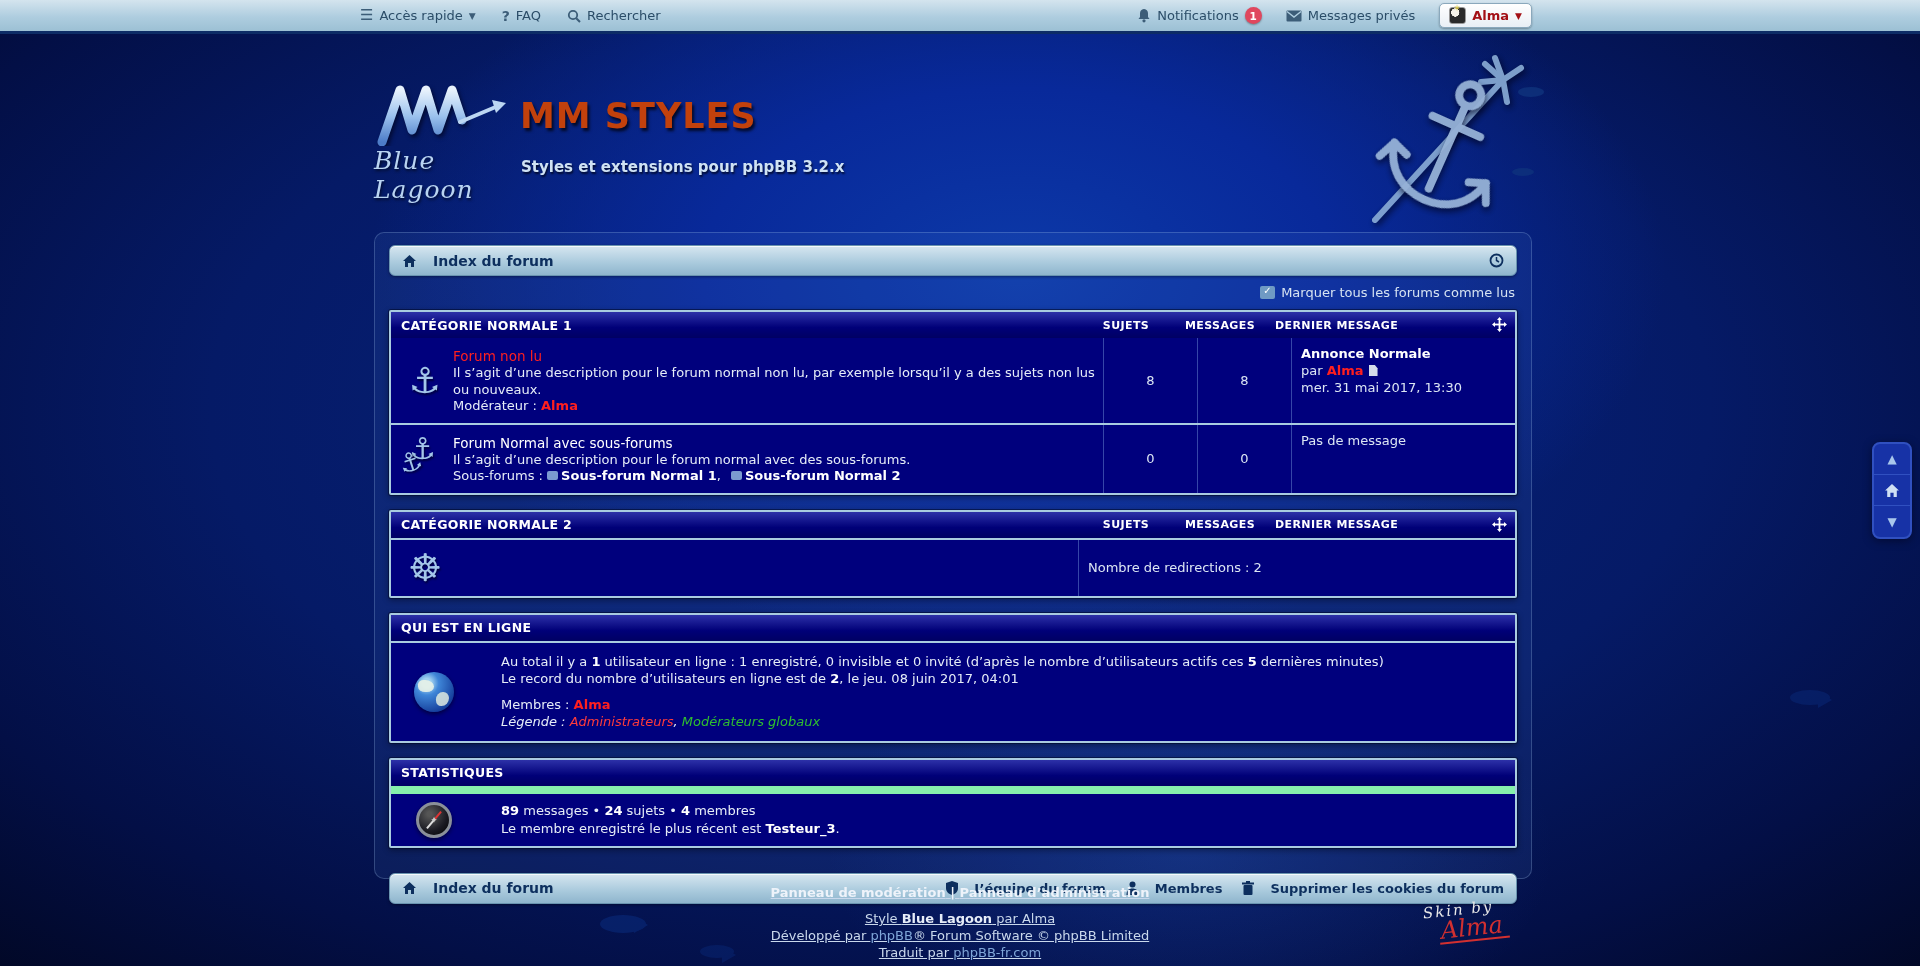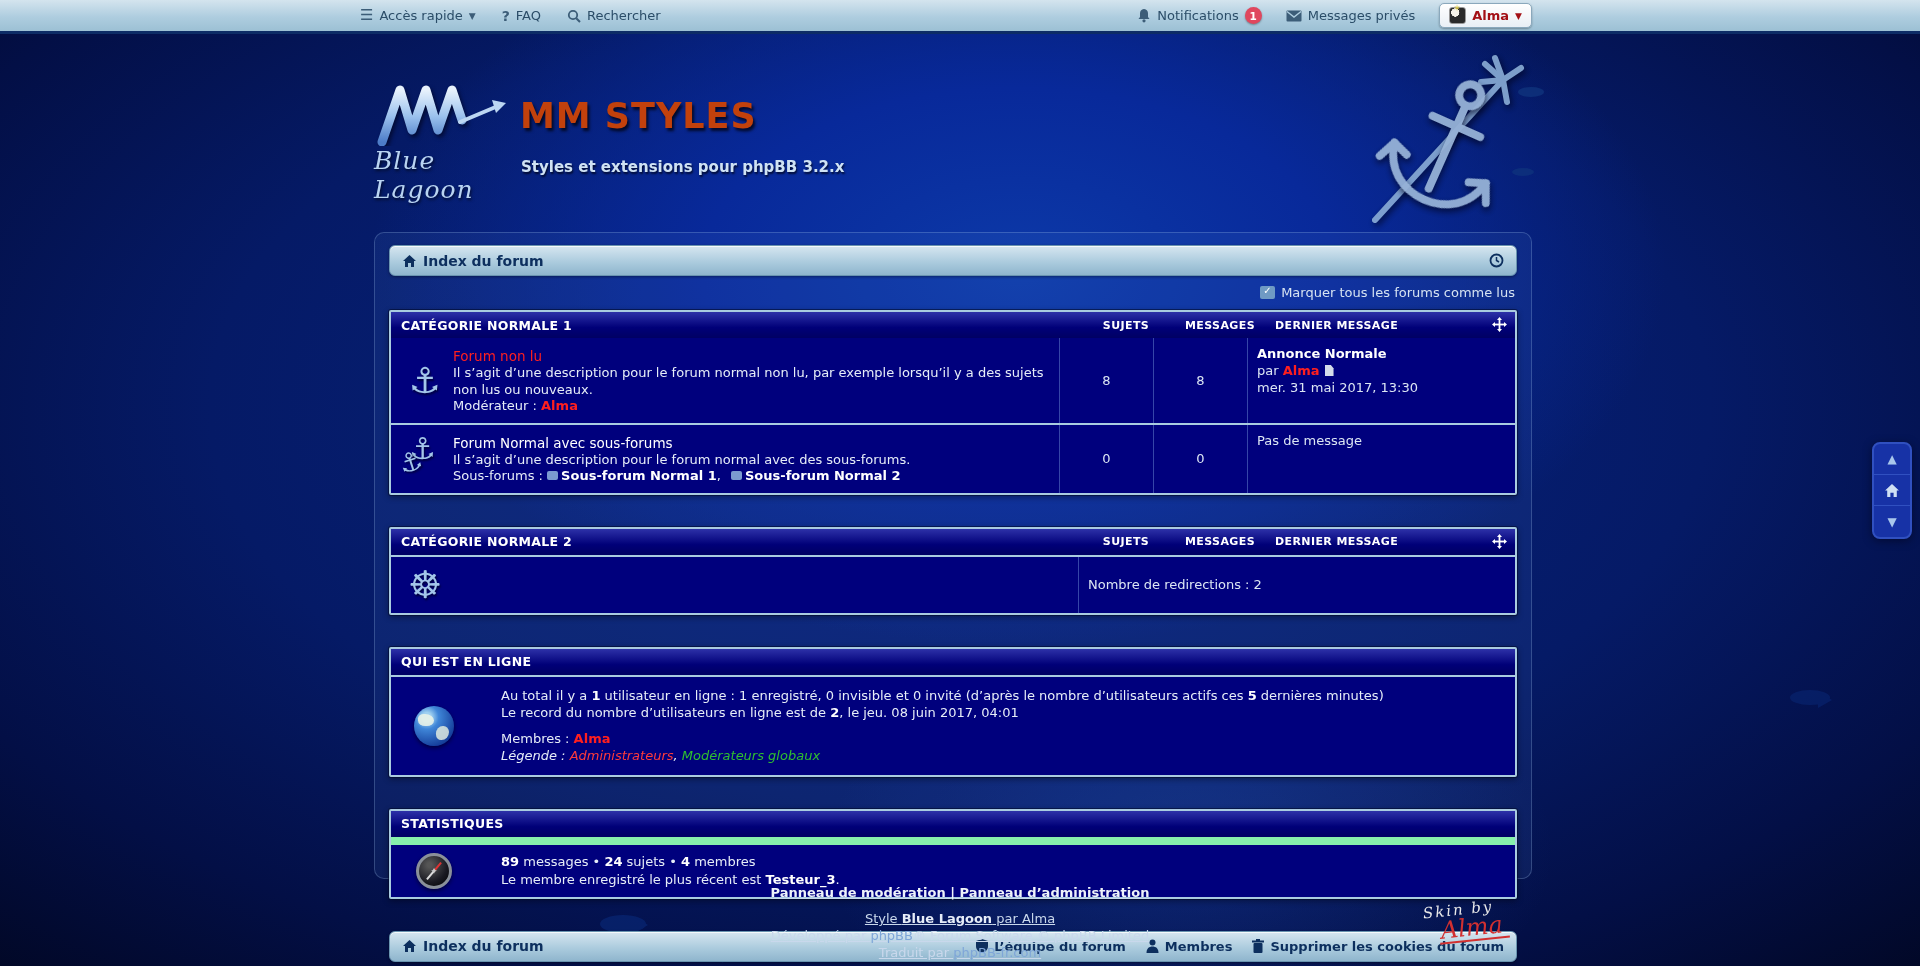--- a/index.html
+++ b/index.html
@@ -66,30 +66,30 @@
     border:1px solid rgba(170,205,240,0.25);
     border-radius:10px; padding:12px 14px 0; z-index:2;
   }
   .bar {
     height:31px; border-radius:6px;
     background:linear-gradient(#d6e6f0, #a8c9dc 60%, #8fb5cd);
     border:1px solid #6994b0; box-shadow:inset 0 1px 0 rgba(255,255,255,.75), 0 1px 3px rgba(0,0,10,.4);
     display:flex; align-items:center; padding:0 12px; color:#0d2f5e; font-size:14px; font-weight:bold;
   }
   .bar .spacer { flex:1; }
-  .bar-link { display:flex; align-items:center; gap:6px; cursor:pointer; }
+  .bar-link { display:flex; align-items:center; gap:16px; cursor:pointer; }
   .bar-links { display:flex; align-items:center; gap:20px; font-weight:600; font-size:13px; }
   .mark-line { display:flex; justify-content:flex-end; align-items:center; gap:6px;
     margin:9px 2px 10px; font-size:13px; color:#d6e3f2; cursor:pointer; }
   .mark-ico { width:15px; height:13px; background:#6f9ac4; border-radius:2px; position:relative; }
   .mark-ico:after { content:"✓"; position:absolute; left:3px; top:-1px; font-size:10px; color:#fff; font-weight:bold; }
 
   
   .cat { border:2px solid #a9cbe0; border-radius:2px; background:#00007d;
-    box-shadow:0 0 0 1px rgba(0,10,40,.55), 0 2px 6px rgba(0,0,10,.45); margin-bottom:32px; }
+    box-shadow:0 0 0 1px rgba(0,10,40,.55), 0 2px 6px rgba(0,0,10,.45); margin-bottom:15px; }
   .cat-head { height:26px; background:linear-gradient(#2d31a8, #000078 60%, #000063);
     display:flex; align-items:center; color:#fff; position:relative; }
   .cat-title { flex:1; padding-left:10px; font-size:12.5px; font-weight:bold; letter-spacing:.3px; }
   .col-h { font-size:11px; font-weight:bold; letter-spacing:.4px; }
   .col-h.c1,.col-h.c2 { width:94px; text-align:center; }
   .col-h.c3 { width:248px; padding-left:8px; }
   .move-ico { position:absolute; right:8px; top:5px; color:#fff; cursor:pointer; }
   .row { display:flex; border-top:2px solid #a9cbe0; align-items:stretch; }
   .cell-main { flex:1; display:flex; padding:8px 8px 8px 6px; min-width:0; }
   .icon-box { width:56px; display:flex; align-items:center; justify-content:center; flex-shrink:0;
@@ -99,21 +99,21 @@
   .anchor-duo .a1 { position:absolute; left:6px; top:-6px; font-size:30px; }
   .anchor-duo .a2 { position:absolute; left:-4px; top:10px; font-size:26px; transform:rotate(-18deg); }
   .wheel-g { font-size:38px; }
   .f-text { padding-top:1px; font-size:13px; line-height:16.5px; }
   .f-name { font-size:13.5px; font-weight:normal; line-height:18px; }
   .red { color:#ff1f1f; }
   .white { color:#fff; }
   .dim { color:#e6edf8; }
   .cell-num { width:94px; border-left:1px solid #3646a8; display:flex; align-items:center;
     justify-content:center; color:#dce6f4; font-size:13px; }
-  .cell-last { width:268px; border-left:1px solid #3646a8; padding:7px 9px; font-size:13px; line-height:17px; color:#dce6f4; }
+  .cell-last { width:224px; border-left:1px solid #3646a8; padding:7px 9px; font-size:13px; line-height:17px; color:#dce6f4; }
   .sub-ico { display:inline-block; width:11px; height:9px; background:#7b9bd0; border-radius:2px;
     position:relative; margin:0 3px 0 6px; }
   .sub-ico:after { content:""; position:absolute; left:2px; bottom:-3px;
     border:3px solid transparent; border-top:4px solid #7b9bd0; }
   .sub-link { font-weight:bold; color:#fff; cursor:pointer; }
   .page-ico { display:inline-block; width:9px; height:11px; background:#d4dcea; margin-left:5px;
     clip-path:polygon(0 0, 70% 0, 100% 30%, 100% 100%, 0 100%); vertical-align:-1px; }
 
   
   .body-flex { display:flex; align-items:center; padding:10px 12px;gap:36px; }

